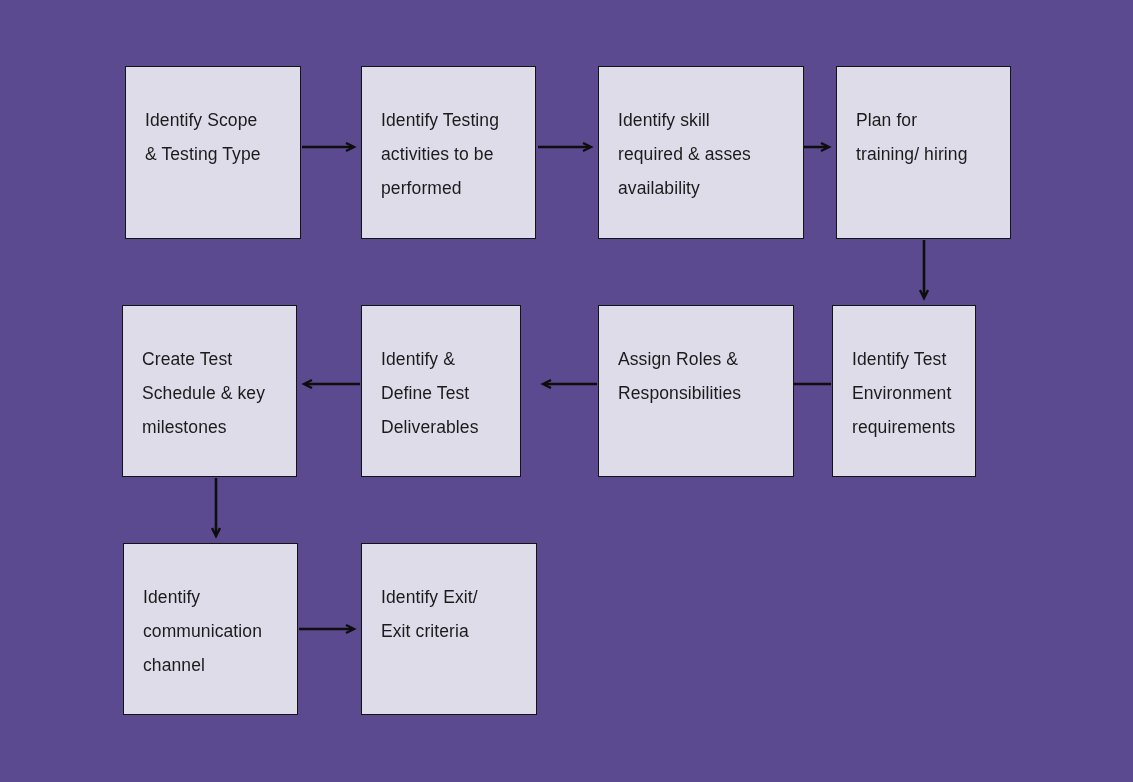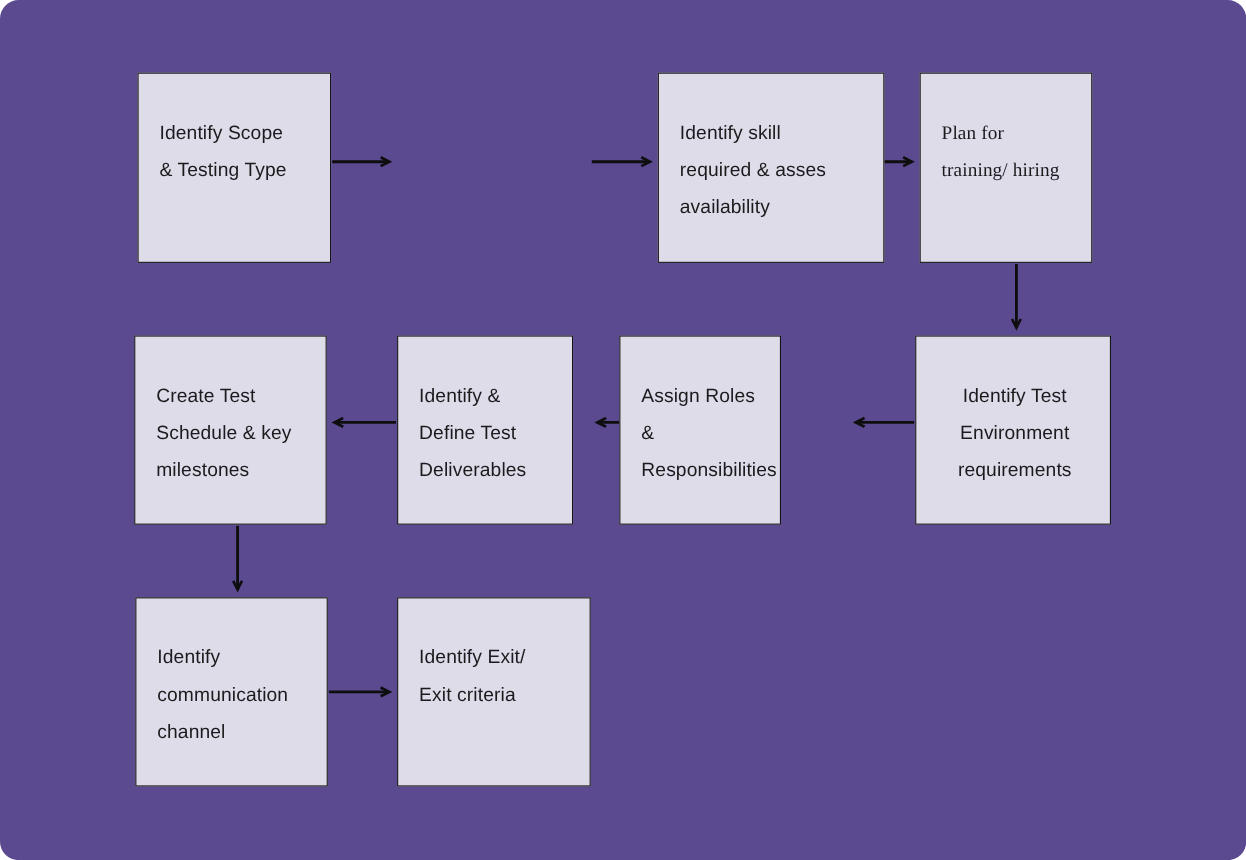--- a/index.html
+++ b/index.html
@@ -6,44 +6,43 @@
     margin: 0;
     padding: 0;
   }
   .canvas {
     position: relative;
     width: 1133px;
     height: 782px;
     background: #5C4A91;
     font-family: "Liberation Sans", "DejaVu Sans", sans-serif;
     overflow: hidden;
-    border-radius: 17px;
   }
   .flow-box {
     position: absolute;
     box-sizing: border-box;
     background: #DEDCE9;
     border: 1.5px solid #141414;
     color: #1B1B1D;
     font-size: 17.5px;
     line-height: 34px;
     padding: 36px 16px 0 19px;
     white-space: pre-line;
     letter-spacing: 0.1px;
   }
   
   .r1 { top: 66px; height: 173px; }
   .b0 { left: 125px; width: 176px; }
   .b1 { left: 361px; width: 175px; }
   .b2 { left: 598px; width: 206px; }
-  .b3 { left: 836px; width: 157px; font-family: Liberation Serif, serif; }
+  .b3 { left: 836px; width: 175px; }
   
   .r2 { top: 305px; height: 172px; }
-  .b4 { left: 832px; width: 178px; text-align: center; }
-  .b5 { left: 563px; width: 147px; }
+  .b4 { left: 832px; width: 144px; }
+  .b5 { left: 598px; width: 196px; }
   .b6 { left: 361px; width: 160px; }
   .b7 { left: 122px; width: 175px; }
   
   .r3 { top: 543px; height: 172px; }
   .b8 { left: 123px; width: 175px; }
   .b9 { left: 361px; width: 176px; }
 
   .arrow-layer {
     position: absolute;
     inset: 0;
@@ -73,20 +72,23 @@
     <line x1="924" y1="240" x2="924" y2="297" marker-end="url(#head)"></line>
     <line x1="831" y1="384" x2="779" y2="384" marker-end="url(#head)"></line>
     <line x1="597" y1="384" x2="544" y2="384" marker-end="url(#head)"></line>
     <line x1="360" y1="384" x2="305" y2="384" marker-end="url(#head)"></line>
     <line x1="216" y1="478" x2="216" y2="535" marker-end="url(#head)"></line>
     <line x1="299" y1="629" x2="353" y2="629" marker-end="url(#head)"></line>
   </svg>
 
   <div class="flow-box r1 b0">Identify Scope
 &amp; Testing Type</div>
+  <div class="flow-box r1 b1">Identify Testing
+activities to be
+performed</div>
   <div class="flow-box r1 b2">Identify skill
 required &amp; asses
 availability</div>
   <div class="flow-box r1 b3">Plan for
 training/ hiring</div>
 
   <div class="flow-box r2 b4">Identify Test
 Environment
 requirements</div>
   <div class="flow-box r2 b5">Assign Roles &amp;

